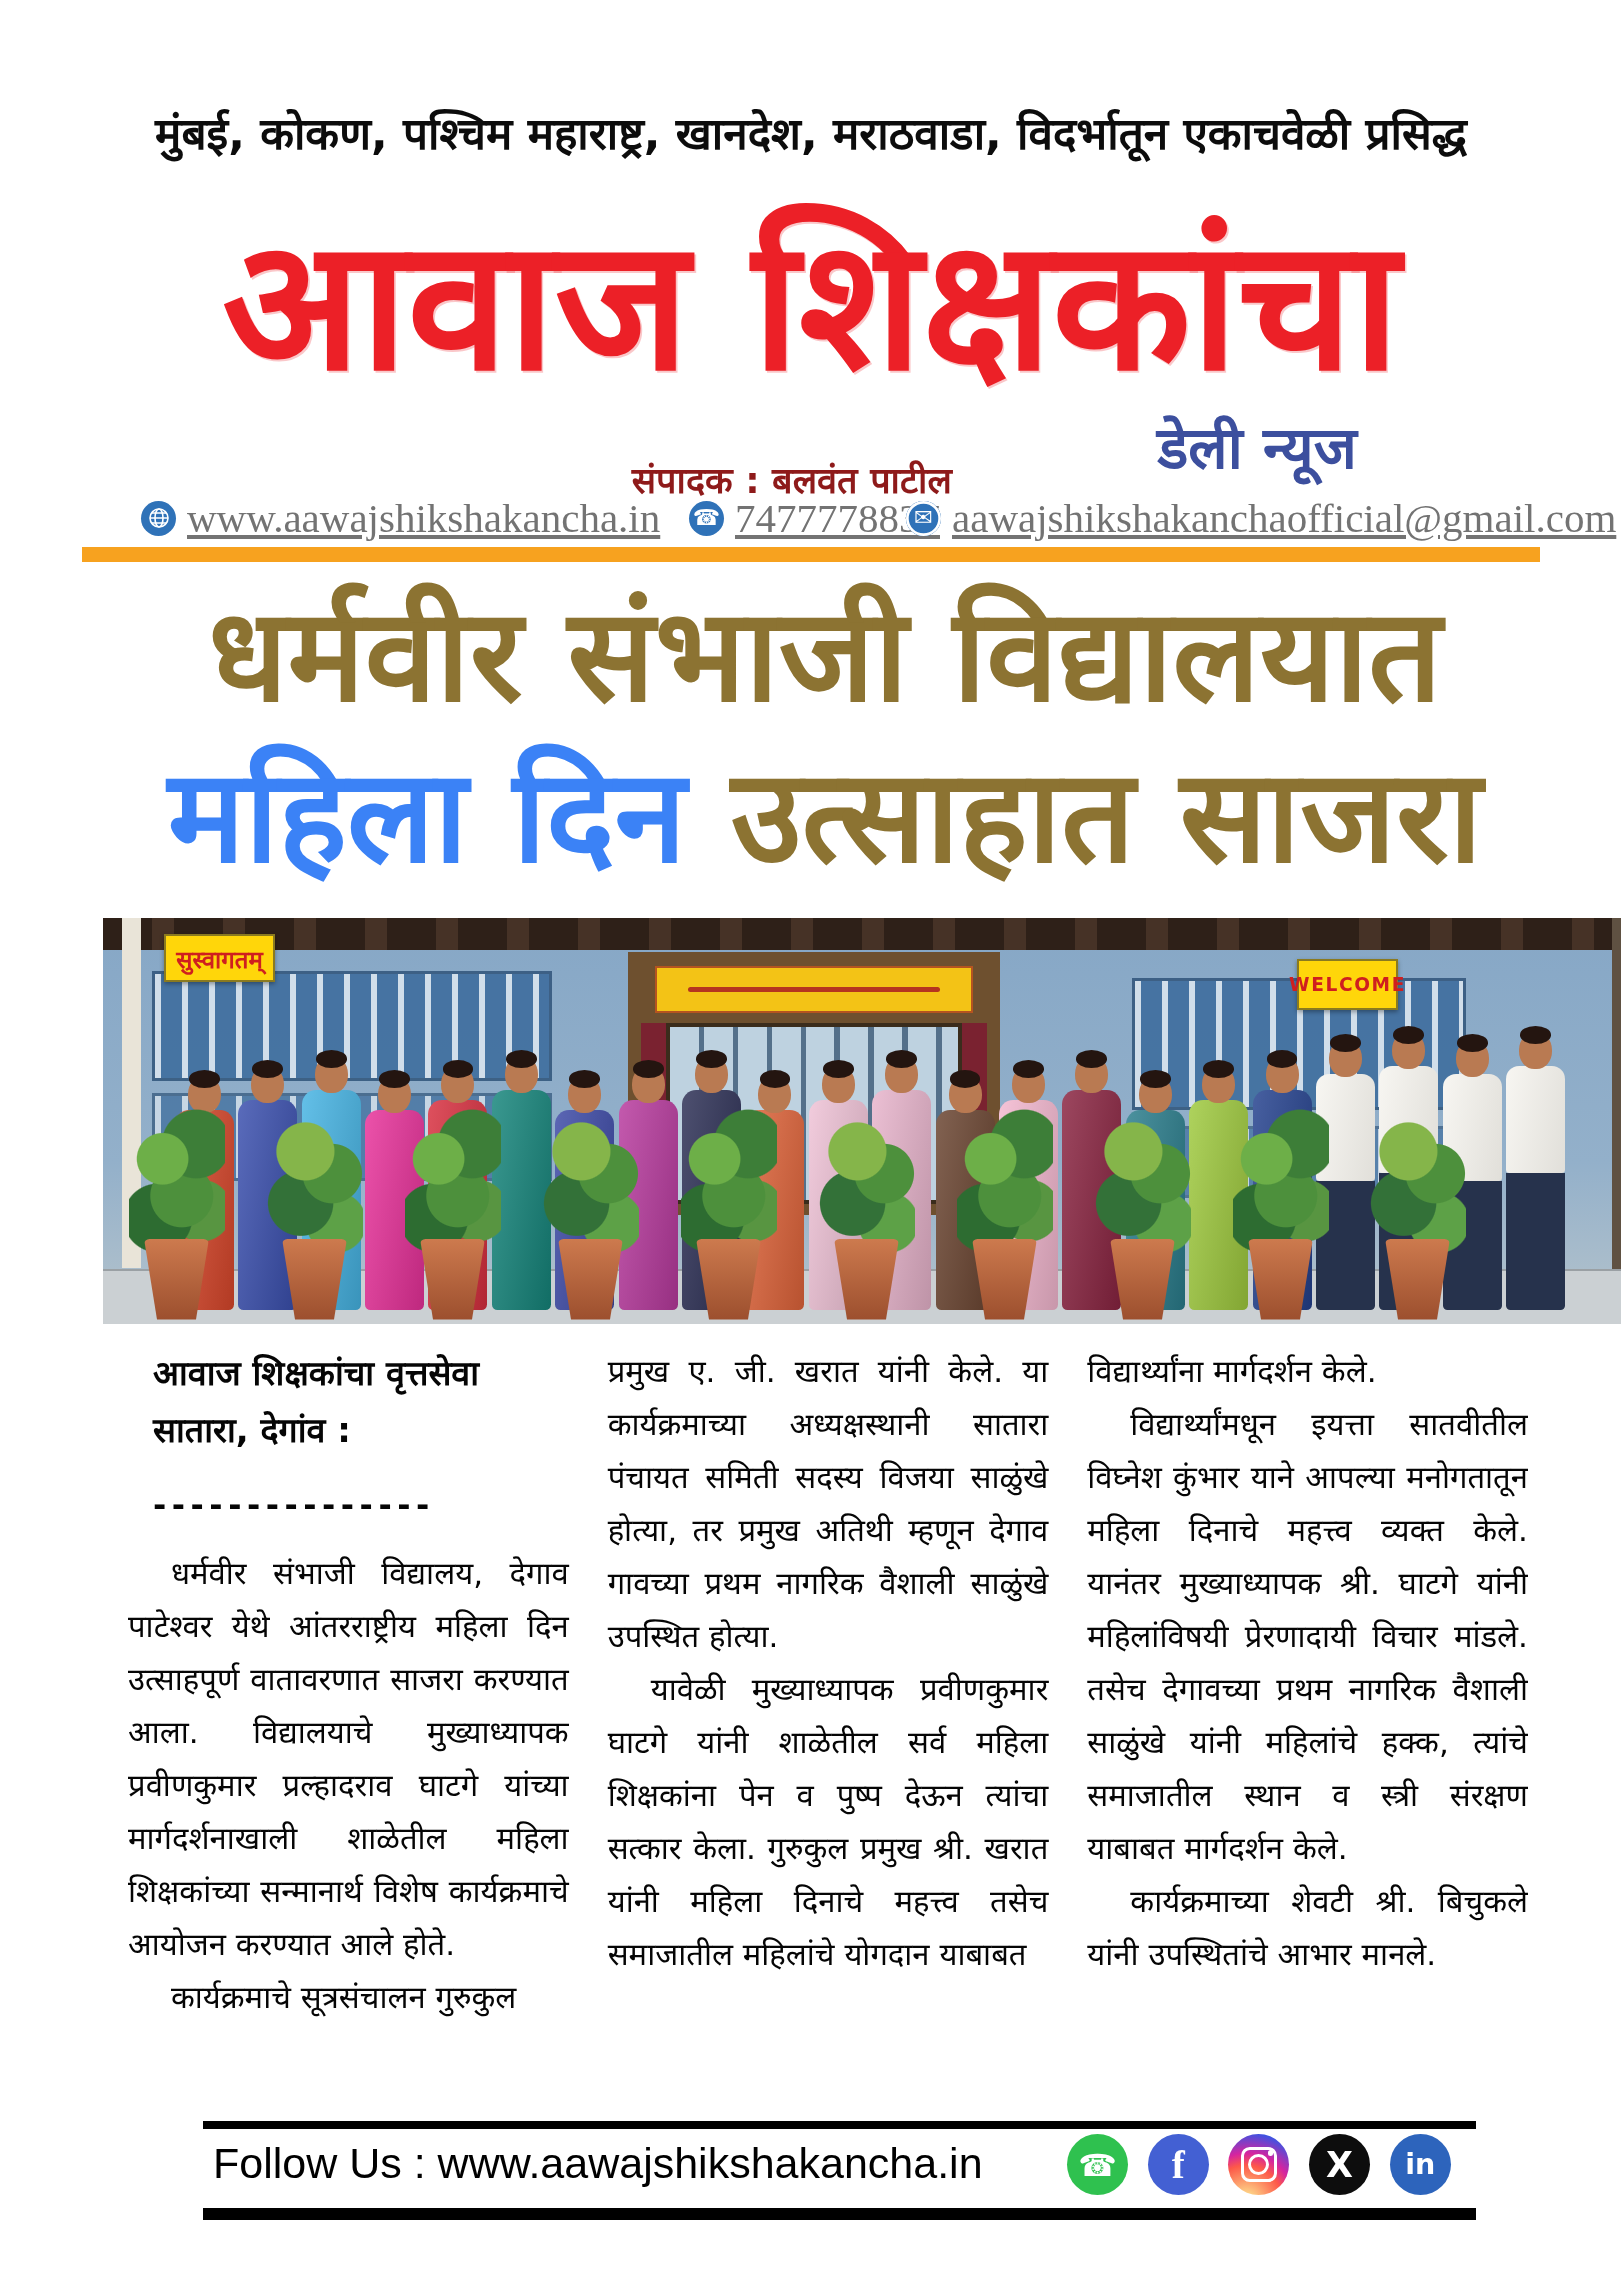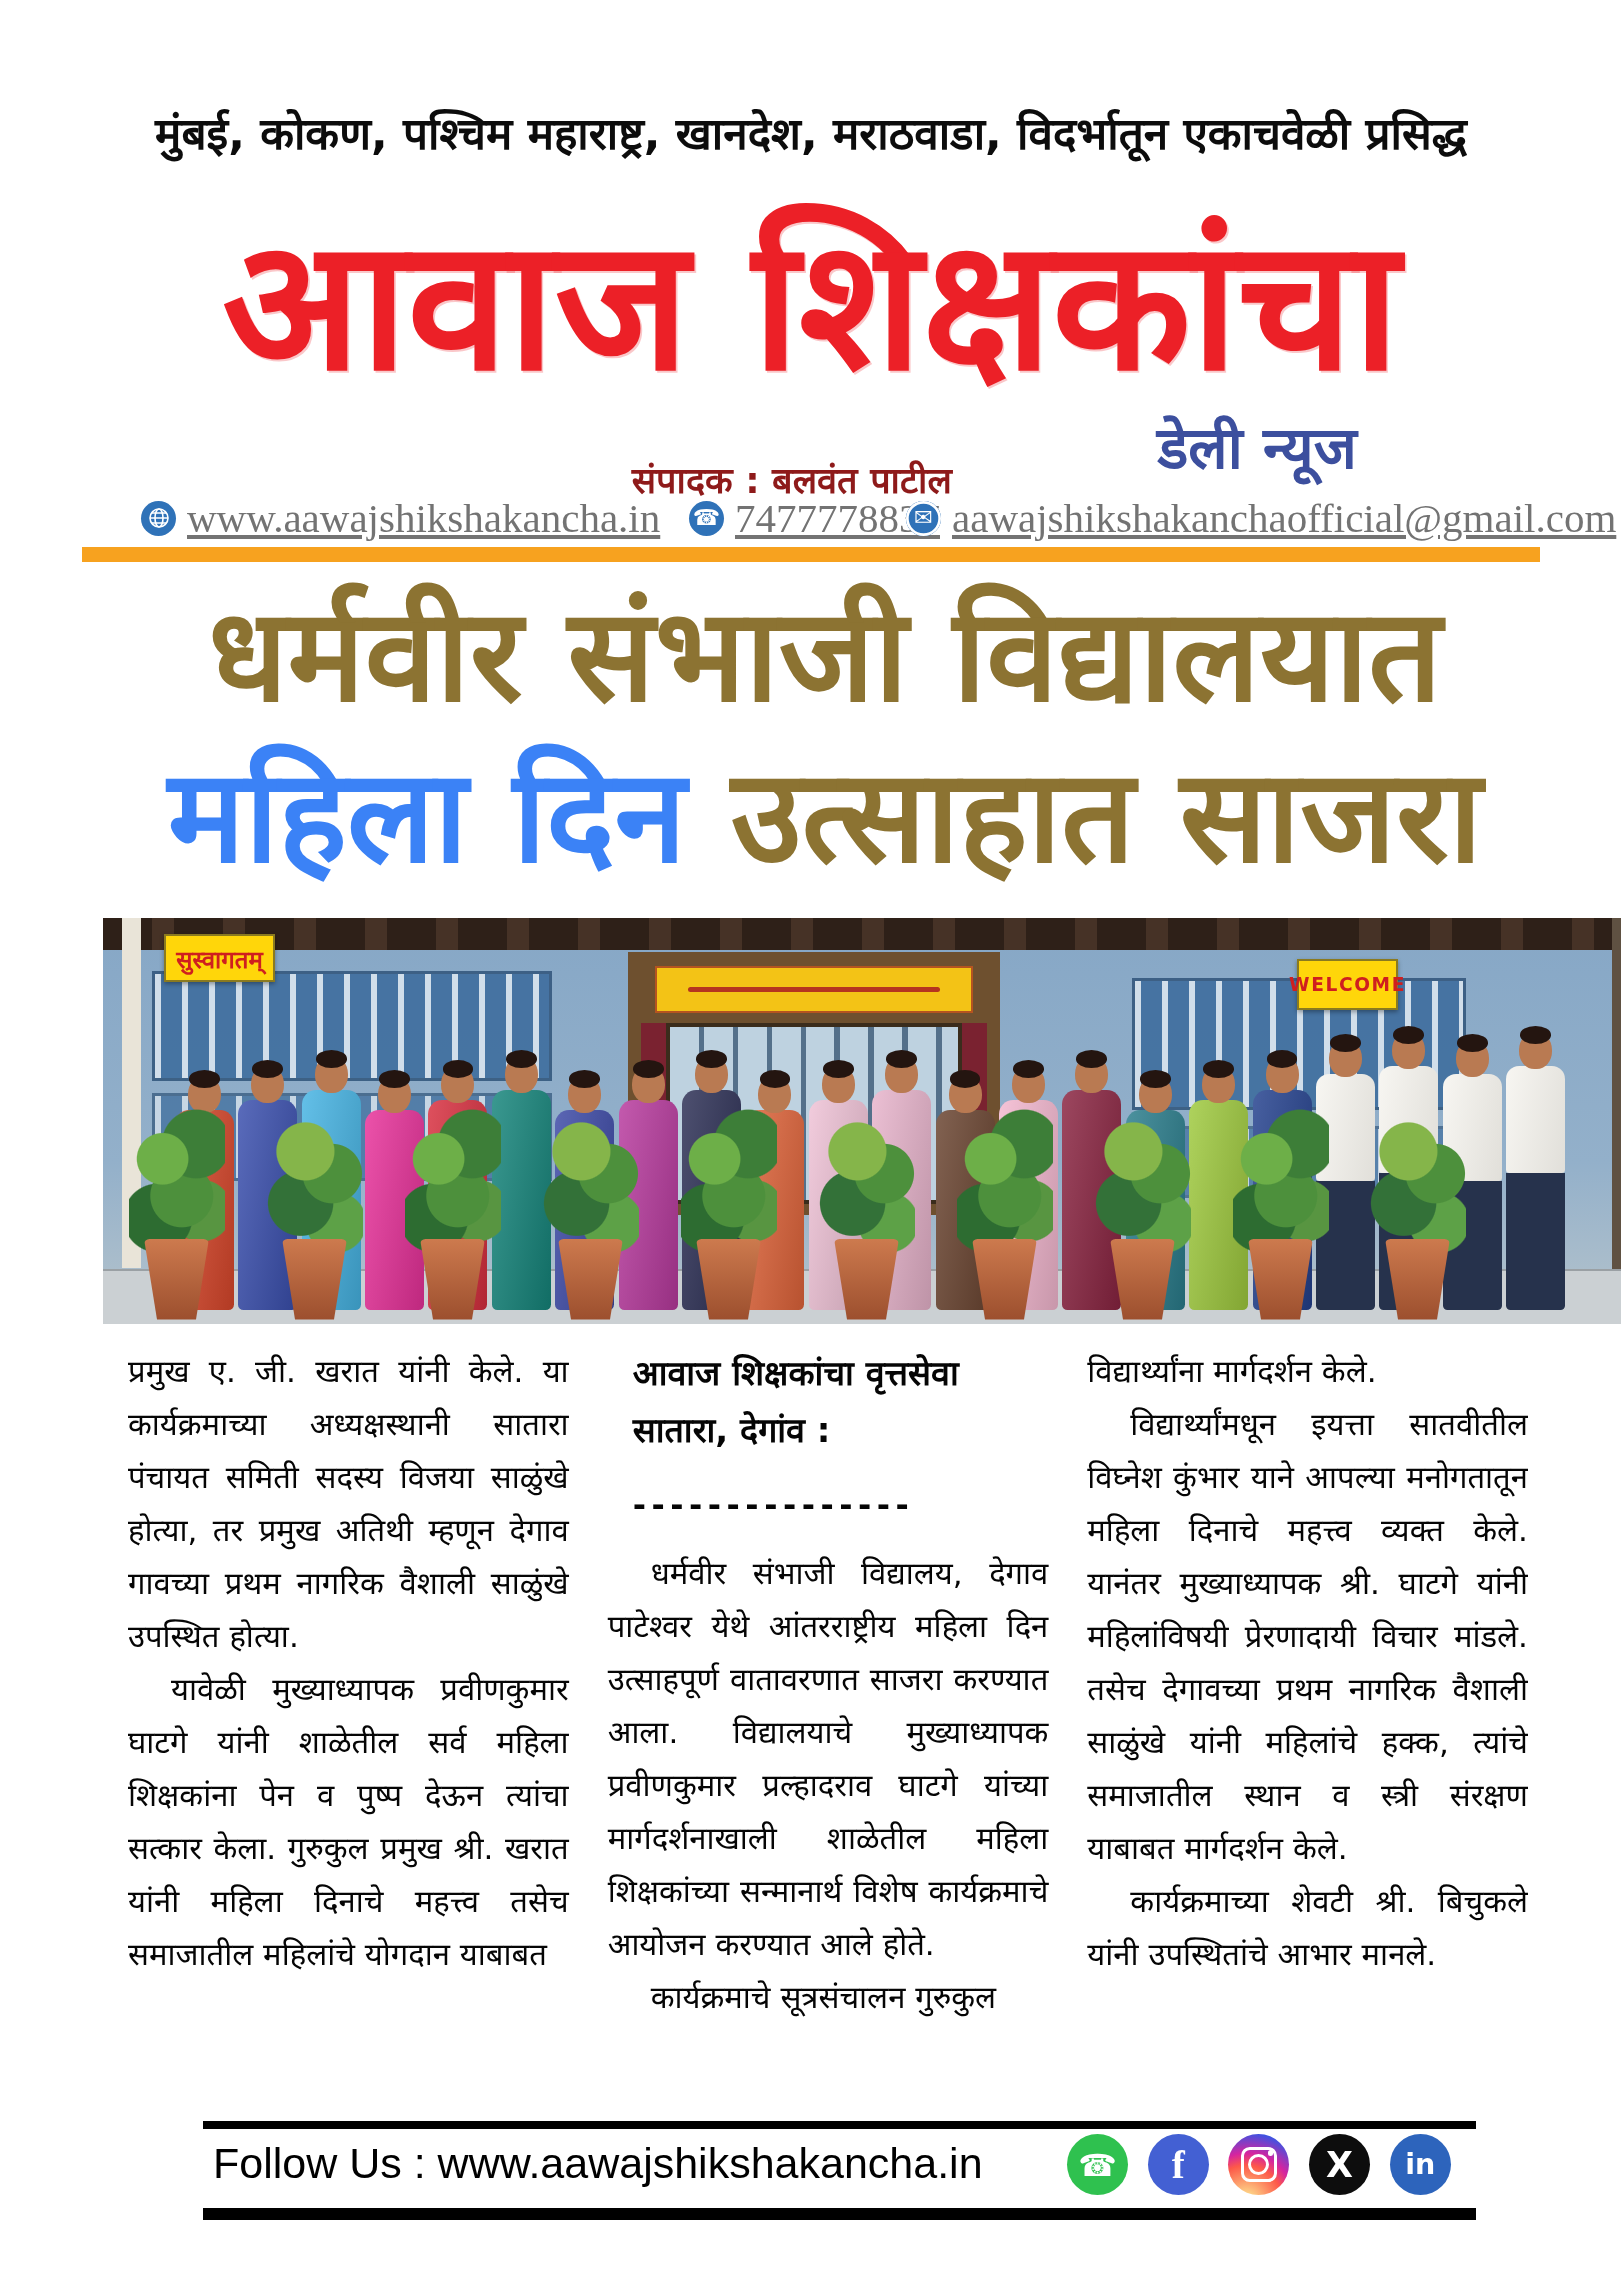--- a/index.html
+++ b/index.html
@@ -336,29 +336,29 @@
       </div>
       <div class="potwrap" style="left: 1265px;">
         <div class="plant alt"></div>
         <div class="pot"></div>
       </div>
     </div>
 </div>
 
 <div class="abs article">
   <div>
-    <p>प्रमुख ए. जी. खरात यांनी केले. या कार्यक्रमाच्या अध्यक्षस्थानी सातारा पंचायत समिती सदस्य विजया साळुंखे होत्या, तर प्रमुख अतिथी म्हणून देगाव गावच्या प्रथम नागरिक वैशाली साळुंखे उपस्थित होत्या.</p>
-    <p class="indent">यावेळी मुख्याध्यापक प्रवीणकुमार घाटगे यांनी शाळेतील सर्व महिला शिक्षकांना पेन व पुष्प देऊन त्यांचा सत्कार केला. गुरुकुल प्रमुख श्री. खरात यांनी महिला दिनाचे महत्त्व तसेच समाजातील महिलांचे योगदान याबाबत</p>
-  </div>
-  <div>
     <div class="byline">आवाज शिक्षकांचा वृत्तसेवा</div>
     <div class="byline">सातारा, देगांव :</div>
     <div class="dashes">---------------</div>
     <p class="indent">धर्मवीर संभाजी विद्यालय, देगाव पाटेश्वर येथे आंतरराष्ट्रीय महिला दिन उत्साहपूर्ण वातावरणात साजरा करण्यात आला. विद्यालयाचे मुख्याध्यापक प्रवीणकुमार प्रल्हादराव घाटगे यांच्या मार्गदर्शनाखाली शाळेतील महिला शिक्षकांच्या सन्मानार्थ विशेष कार्यक्रमाचे आयोजन करण्यात आले होते.</p>
     <p class="indent">कार्यक्रमाचे सूत्रसंचालन गुरुकुल</p>
+  </div>
+  <div>
+    <p>प्रमुख ए. जी. खरात यांनी केले. या कार्यक्रमाच्या अध्यक्षस्थानी सातारा पंचायत समिती सदस्य विजया साळुंखे होत्या, तर प्रमुख अतिथी म्हणून देगाव गावच्या प्रथम नागरिक वैशाली साळुंखे उपस्थित होत्या.</p>
+    <p class="indent">यावेळी मुख्याध्यापक प्रवीणकुमार घाटगे यांनी शाळेतील सर्व महिला शिक्षकांना पेन व पुष्प देऊन त्यांचा सत्कार केला. गुरुकुल प्रमुख श्री. खरात यांनी महिला दिनाचे महत्त्व तसेच समाजातील महिलांचे योगदान याबाबत</p>
   </div>
   <div>
     <p>विद्यार्थ्यांना मार्गदर्शन केले.</p>
     <p class="indent">विद्यार्थ्यांमधून इयत्ता सातवीतील विघ्नेश कुंभार याने आपल्या मनोगतातून महिला दिनाचे महत्त्व व्यक्त केले. यानंतर मुख्याध्यापक श्री. घाटगे यांनी महिलांविषयी प्रेरणादायी विचार मांडले. तसेच देगावच्या प्रथम नागरिक वैशाली साळुंखे यांनी महिलांचे हक्क, त्यांचे समाजातील स्थान व स्त्री संरक्षण याबाबत मार्गदर्शन केले.</p>
     <p class="indent">कार्यक्रमाच्या शेवटी श्री. बिचुकले यांनी उपस्थितांचे आभार मानले.</p>
   </div>
 </div>
 
 <div class="abs f-rule-top"></div>
 <div class="abs follow-text">Follow Us : www.aawajshikshakancha.in</div>

